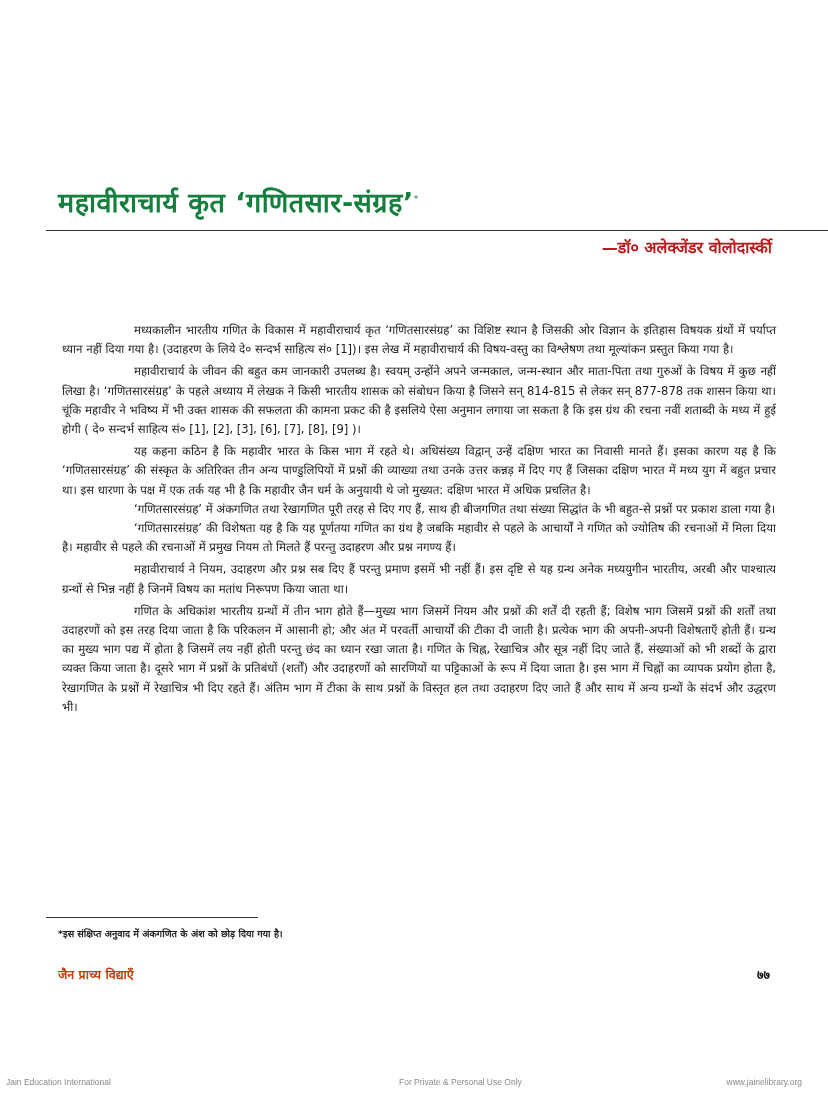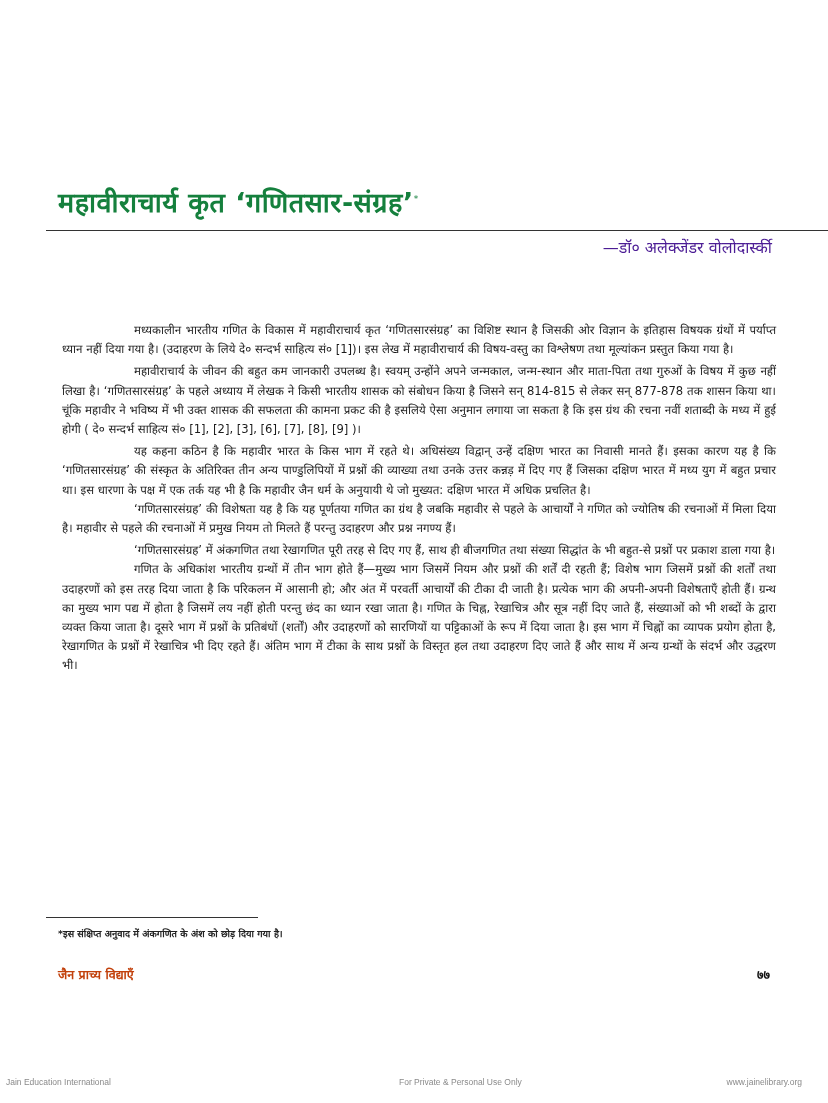--- a/index.html
+++ b/index.html
@@ -12,21 +12,21 @@
     font-size: 27px; font-weight: bold; letter-spacing: 0.5px;
     white-space: nowrap; color: #15803d;
   }
   .title sup { font-size: 9px; font-weight: normal; vertical-align: super; }
   .rule-title {
     position: absolute; left: 46px; top: 230px; width: 782px; height: 0;
     border-top: 1.5px solid #333;
   }
   .author {
     position: absolute; right: 56px; top: 236px;
-    font-size: 16px; font-weight: normal; white-space: nowrap; color: #4c1d95;
+    font-size: 16px; font-weight: bold; white-space: nowrap; color: #b91c1c;
   }
   .body {
     position: absolute; left: 58px; top: 321px; width: 718px;
     font-size: 11.6px; line-height: 19.2px; text-align: justify;
     color: #1c1c1c;
   }
   .para { margin: 0 0 3px 4px; text-indent: 72px; }
   .para.tight { margin-bottom: 0; }
   .rule-footnote {
     position: absolute; left: 46px; top: 917px; width: 212px; height: 0;
@@ -56,22 +56,23 @@
 <body>
 
 <div class="title"><span>महावीराचार्य कृत ‘गणितसार-संग्रह’</span><sup>*</sup></div>
 <div class="rule-title"></div>
 <div class="author">—डॉ० अलेक्जेंडर वोलोदार्स्की</div>
 
 <div class="body">
   <p class="para">मध्यकालीन भारतीय गणित के विकास में महावीराचार्य कृत ‘गणितसारसंग्रह’ का विशिष्ट स्थान है जिसकी ओर विज्ञान के इतिहास विषयक ग्रंथों में पर्याप्त ध्यान नहीं दिया गया है। (उदाहरण के लिये दे० सन्दर्भ साहित्य सं० [1])। इस लेख में महावीराचार्य की विषय-वस्तु का विश्लेषण तथा मूल्यांकन प्रस्तुत किया गया है।</p>
   <p class="para">महावीराचार्य के जीवन की बहुत कम जानकारी उपलब्ध है। स्वयम् उन्होंने अपने जन्मकाल, जन्म-स्थान और माता-पिता तथा गुरुओं के विषय में कुछ नहीं लिखा है। ‘गणितसारसंग्रह’ के पहले अध्याय में लेखक ने किसी भारतीय शासक को संबोधन किया है जिसने सन् 814-815 से लेकर सन् 877-878 तक शासन किया था। चूंकि महावीर ने भविष्य में भी उक्त शासक की सफलता की कामना प्रकट की है इसलिये ऐसा अनुमान लगाया जा सकता है कि इस ग्रंथ की रचना नवीं शताब्दी के मध्य में हुई होगी ( दे० सन्दर्भ साहित्य सं० [1], [2], [3], [6], [7], [8], [9] )।</p>
   <p class="para tight">यह कहना कठिन है कि महावीर भारत के किस भाग में रहते थे। अधिसंख्य विद्वान् उन्हें दक्षिण भारत का निवासी मानते हैं। इसका कारण यह है कि ‘गणितसारसंग्रह’ की संस्कृत के अतिरिक्त तीन अन्य पाण्डुलिपियों में प्रश्नों की व्याख्या तथा उनके उत्तर कन्नड़ में दिए गए हैं जिसका दक्षिण भारत में मध्य युग में बहुत प्रचार था। इस धारणा के पक्ष में एक तर्क यह भी है कि महावीर जैन धर्म के अनुयायी थे जो मुख्यत: दक्षिण भारत में अधिक प्रचलित है।</p>
+  <p class="para tight">‘गणितसारसंग्रह’ में अंकगणित तथा रेखागणित पूरी तरह से दिए गए हैं, साथ ही बीजगणित तथा संख्या सिद्धांत के भी बहुत-से प्रश्नों पर प्रकाश डाला गया है।</p>
   <p class="para">‘गणितसारसंग्रह’ की विशेषता यह है कि यह पूर्णतया गणित का ग्रंथ है जबकि महावीर से पहले के आचार्यों ने गणित को ज्योतिष की रचनाओं में मिला दिया है। महावीर से पहले की रचनाओं में प्रमुख नियम तो मिलते हैं परन्तु उदाहरण और प्रश्न नगण्य हैं।</p>
-  <p class="para tight">‘गणितसारसंग्रह’ में अंकगणित तथा रेखागणित पूरी तरह से दिए गए हैं, साथ ही बीजगणित तथा संख्या सिद्धांत के भी बहुत-से प्रश्नों पर प्रकाश डाला गया है।</p>
+  <p class="para">महावीराचार्य ने नियम, उदाहरण और प्रश्न सब दिए हैं परन्तु प्रमाण इसमें भी नहीं हैं। इस दृष्टि से यह ग्रन्थ अनेक मध्ययुगीन भारतीय, अरबी और पाश्चात्य ग्रन्थों से भिन्न नहीं है जिनमें विषय का मतांध निरूपण किया जाता था।</p>
   <p class="para">गणित के अधिकांश भारतीय ग्रन्थों में तीन भाग होते हैं—मुख्य भाग जिसमें नियम और प्रश्नों की शर्तें दी रहती हैं; विशेष भाग जिसमें प्रश्नों की शर्तों तथा उदाहरणों को इस तरह दिया जाता है कि परिकलन में आसानी हो; और अंत में परवर्ती आचार्यों की टीका दी जाती है। प्रत्येक भाग की अपनी-अपनी विशेषताएँ होती हैं। ग्रन्थ का मुख्य भाग पद्य में होता है जिसमें लय नहीं होती परन्तु छंद का ध्यान रखा जाता है। गणित के चिह्न, रेखाचित्र और सूत्र नहीं दिए जाते हैं, संख्याओं को भी शब्दों के द्वारा व्यक्त किया जाता है। दूसरे भाग में प्रश्नों के प्रतिबंधों (शर्तों) और उदाहरणों को सारणियों या पट्टिकाओं के रूप में दिया जाता है। इस भाग में चिह्नों का व्यापक प्रयोग होता है, रेखागणित के प्रश्नों में रेखाचित्र भी दिए रहते हैं। अंतिम भाग में टीका के साथ प्रश्नों के विस्तृत हल तथा उदाहरण दिए जाते हैं और साथ में अन्य ग्रन्थों के संदर्भ और उद्धरण भी।</p>
 </div>
 
 <div class="rule-footnote"></div>
 <div class="footnote">*इस संक्षिप्त अनुवाद में अंकगणित के अंश को छोड़ दिया गया है।</div>
 
 <div class="journal">जैन प्राच्य विद्याएँ</div>
 <div class="page-num">७७</div>
 
 <div class="footer left">Jain Education International</div>

